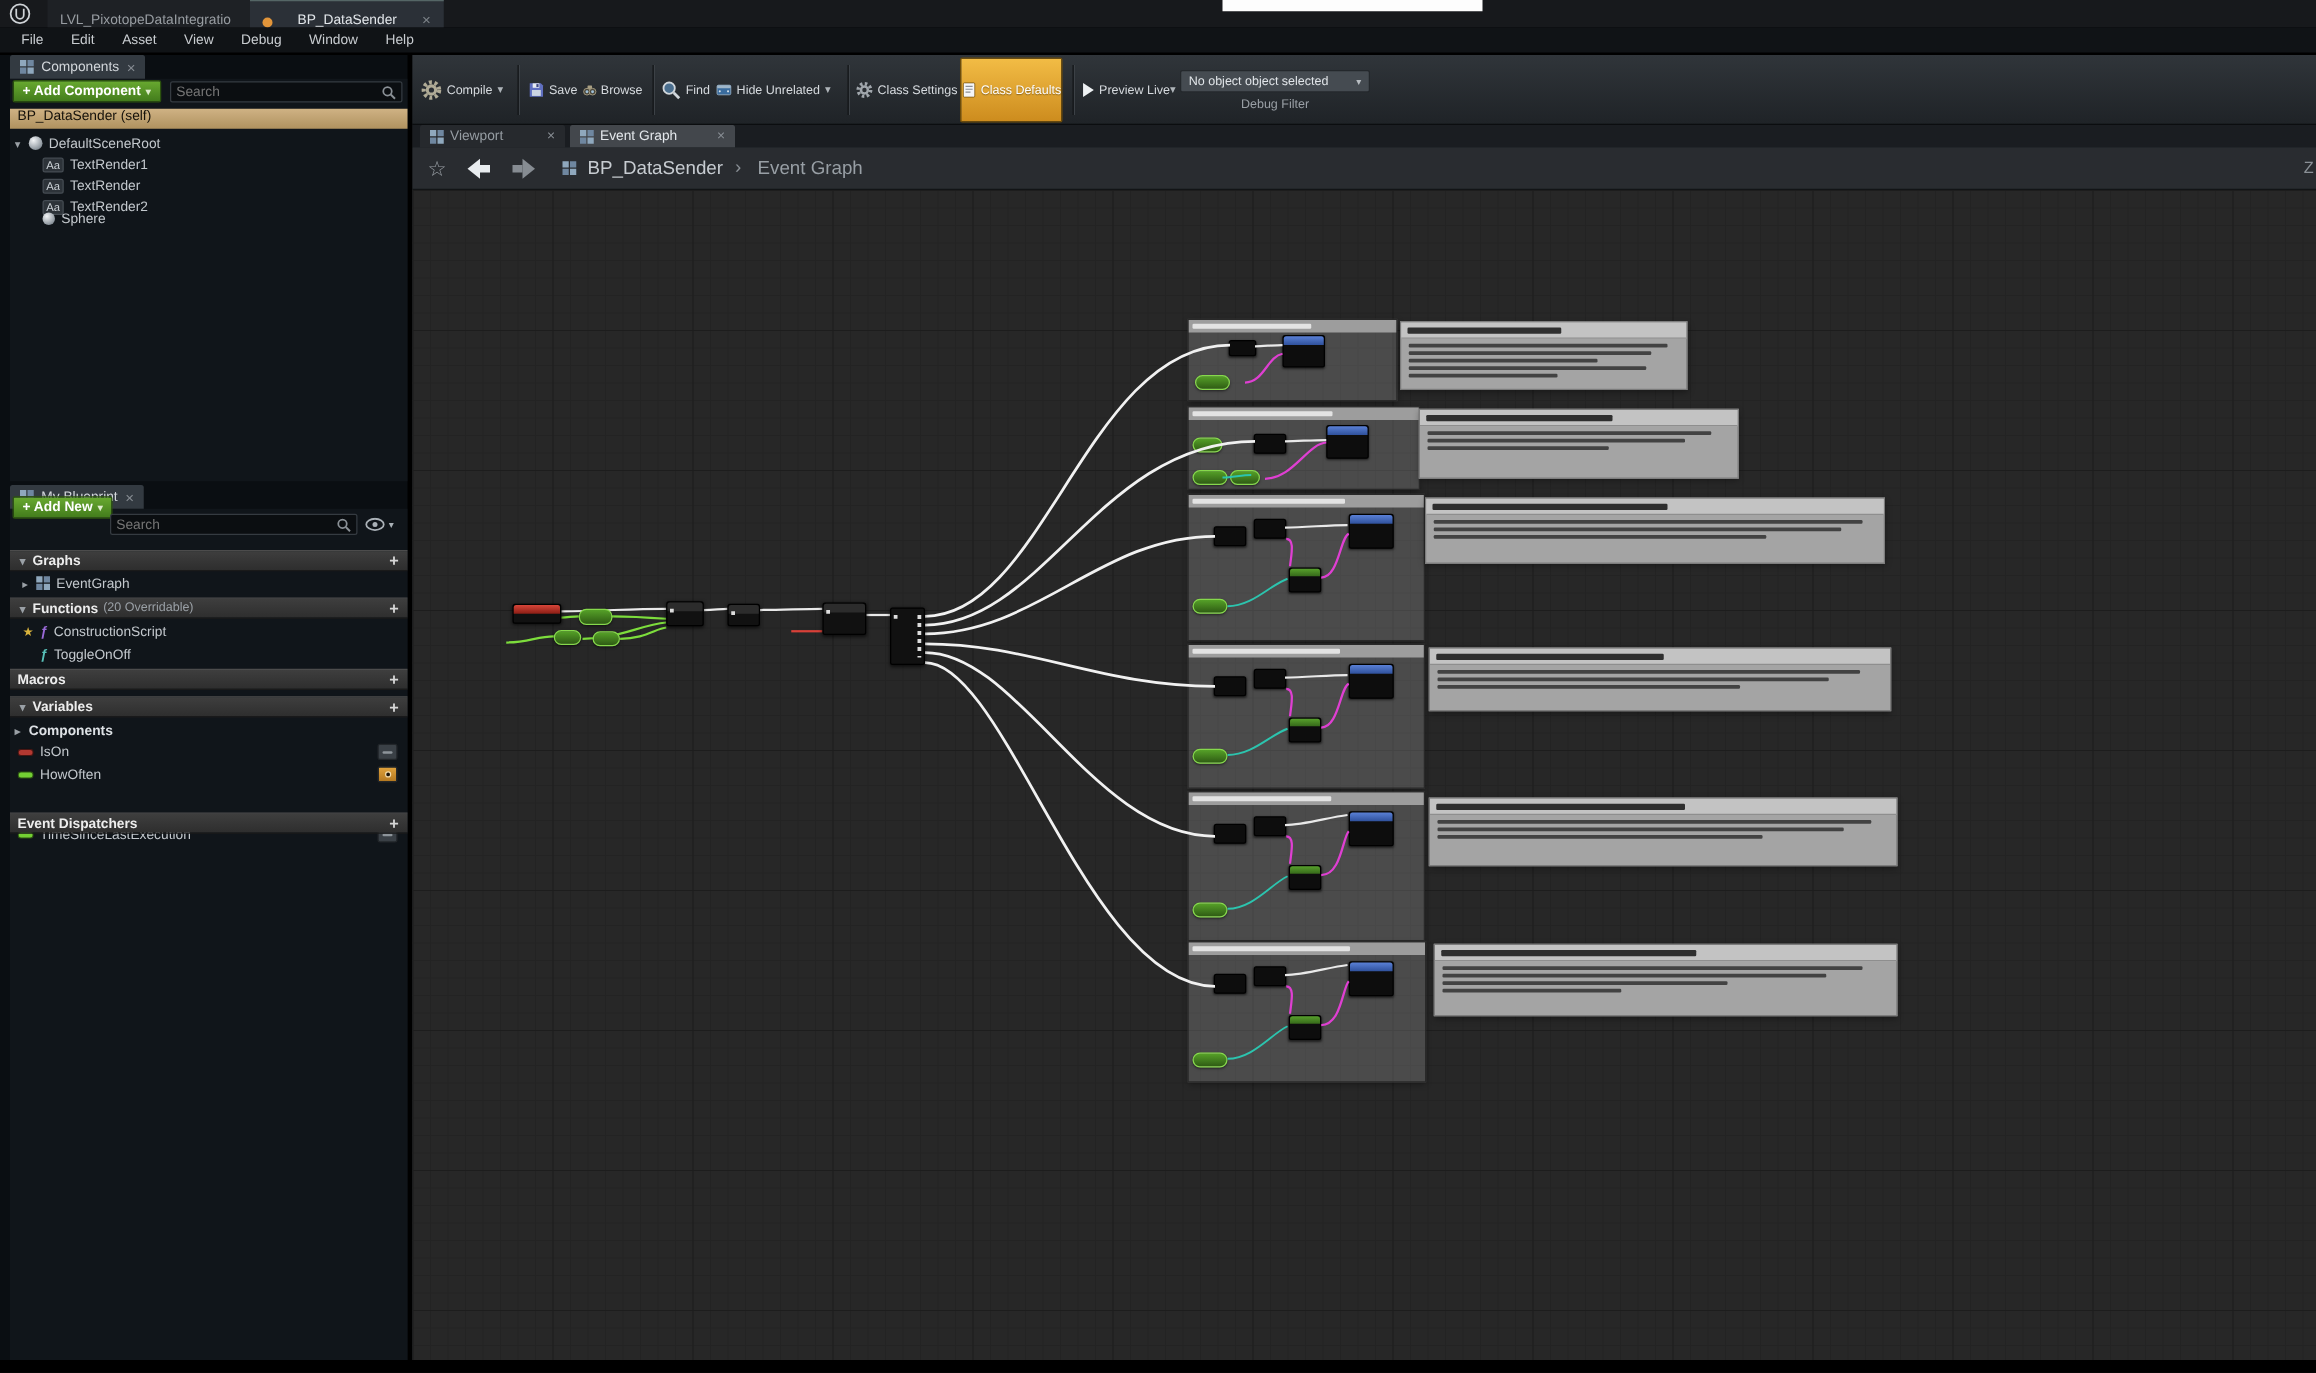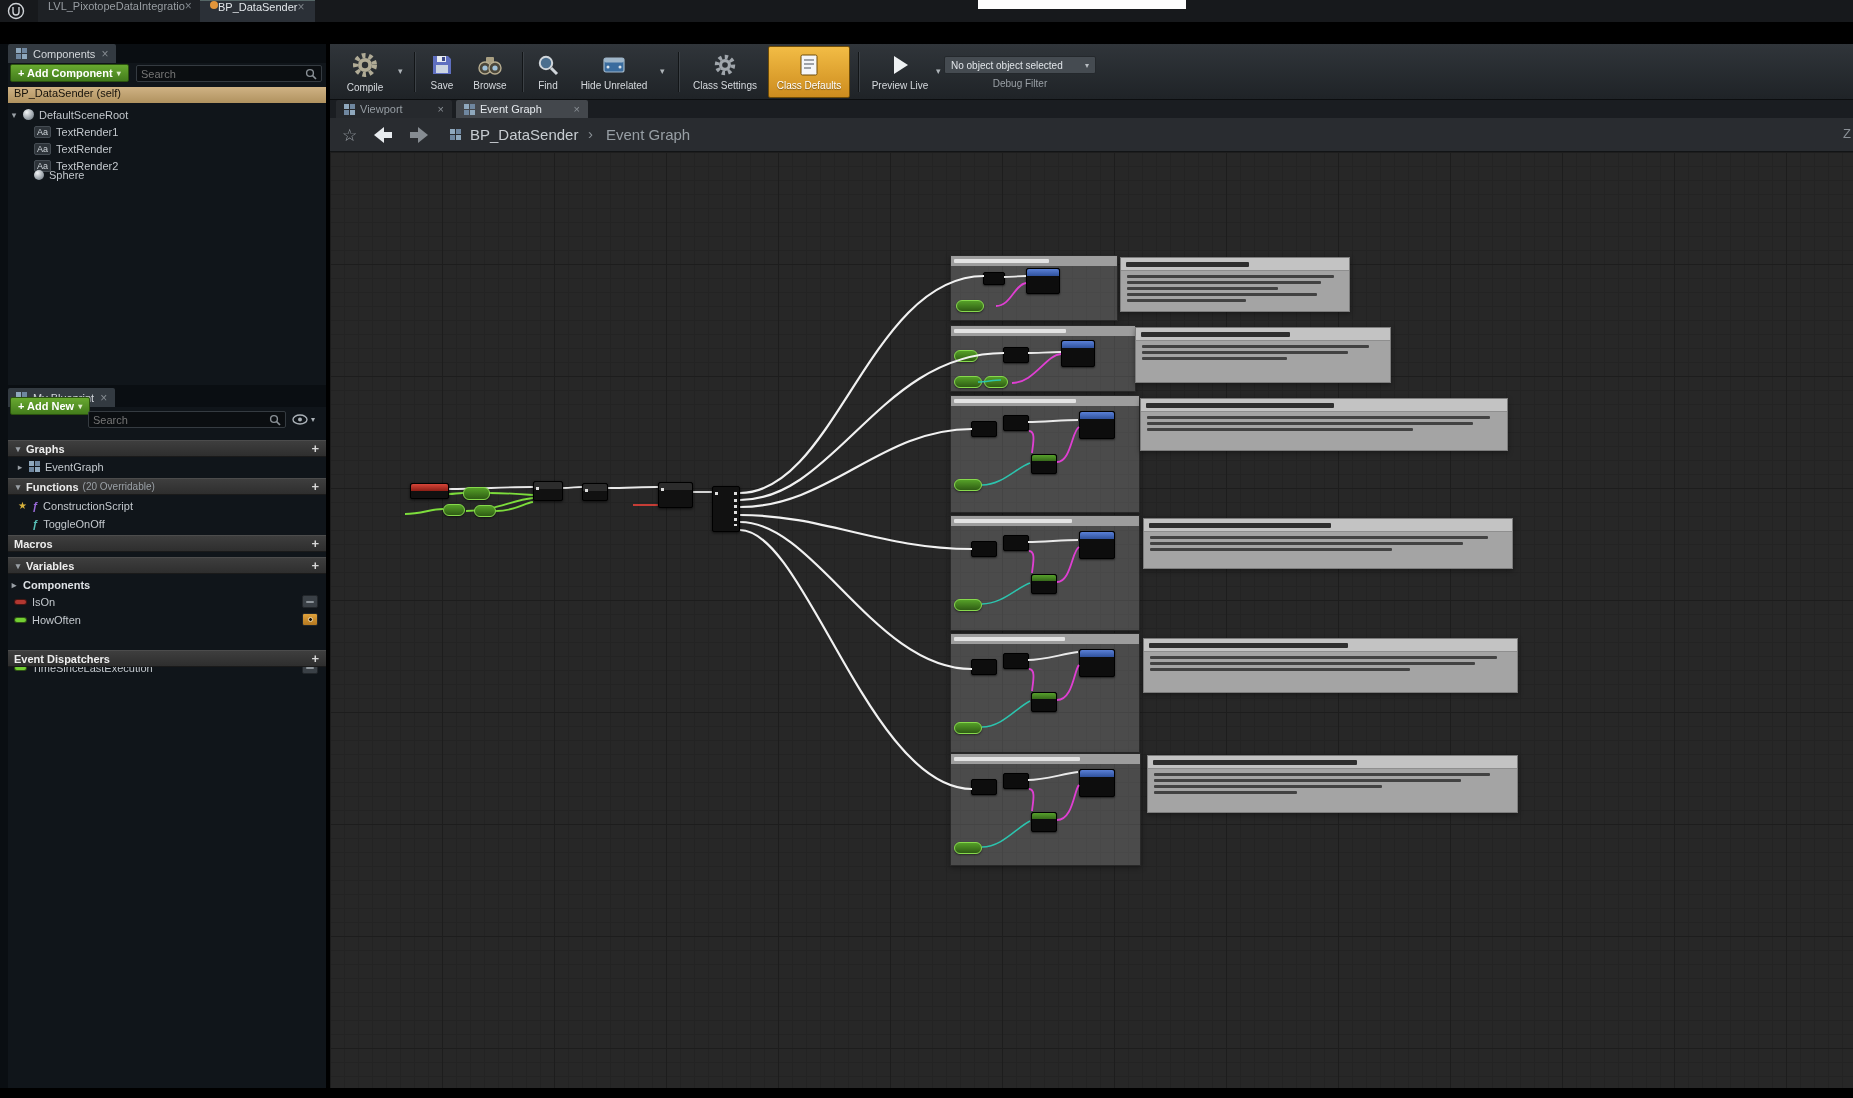--- a/index.html
+++ b/index.html
@@ -4,21 +4,21 @@
 <style>
   *{margin:0;padding:0;box-sizing:border-box}
   html,body{background:#000}
   body{font-family:"Liberation Sans",sans-serif;color:#cfd3d7}
   #root{position:relative;width:1853px;height:1098px;background:#000;overflow:hidden;font-size:11px}
   .abs{position:absolute}
 
   
   #titlebar{position:absolute;left:0;top:0;width:1853px;height:22px;background:#17191c}
   .ue-logo{position:absolute;left:4px;top:2px;width:24px;height:18px;display:flex;align-items:center;justify-content:center}
-  .wtab{position:absolute;top:0;height:22px;display:flex;align-items:flex-start;gap:0;padding:0 10px;font-size:11px;color:#989da2;background:#1e2125}
+  .wtab{position:absolute;top:0;height:22px;display:flex;align-items:flex-end;gap:20px;padding:0 10px;font-size:11px;color:#989da2;background:#1e2125}
   .wtab.active{background:#2b3037;color:#e2e6ea;border-top:1px solid #566}
   .wtab .x{color:#7d8389;font-size:12px;line-height:1}
   .mod-dot{width:8px;height:8px;border-radius:50%;background:#e2953a;display:inline-block}
   .white-artifact{position:absolute;left:978px;top:0;width:208px;height:9px;background:#fdfdfd}
 
   
   #menubar{position:absolute;left:0;top:22px;width:1853px;height:20px;background:#101316;display:flex;align-items:center;padding-left:6px}
   .menu-item{padding:2px 11px;color:#c9cdd1;font-size:11px}
 
   
@@ -42,21 +42,21 @@
   .fglyph{font-size:11px;font-weight:bold;font-style:italic}
   .vpill{width:13px;height:6px;border-radius:3px;border:1px solid rgba(0,0,0,.6)}
   .eyebox{position:absolute;right:8px;width:16px;height:13px;border-radius:2px;background:#3a4046;border:1px solid #22262a;display:flex;align-items:center;justify-content:center}
   .eyebox .dash{width:8px;height:2px;background:#8d949a;border-radius:1px}
   .eyebox.orange{background:linear-gradient(#e0a23c,#b47820)}
   .eyebox.orange .pupil{width:5px;height:5px;border-radius:50%;background:#1c1205;border:1px solid #f2dcae}
 
   
   #main{position:absolute;left:330px;top:44px;width:1523px;height:1044px;background:#1d2125}
   #toolbar{position:absolute;left:0;top:0;width:1523px;height:56px;background:linear-gradient(#30353a,#1f2327);border-bottom:1px solid #0b0d0f}
-  .tbtn{position:absolute;top:2px;height:52px;display:flex;flex-direction:column;align-items:center;justify-content:center;gap:3px;color:#d6dade;font-size:10px}
+  .tbtn{position:absolute;top:2px;height:52px;display:flex;flex-direction:row;align-items:center;justify-content:center;gap:3px;color:#d6dade;font-size:10px}
   .tbtn .lbl{white-space:nowrap}
   .tsep{position:absolute;top:8px;width:1px;height:40px;background:#121517;box-shadow:1px 0 0 #3c4146}
   .tcaret{position:absolute;top:22px;color:#aeb4b9;font-size:9px}
   .tbtn.hl{background:linear-gradient(#f2bc45,#cd8c1e);border:1px solid #6e4c08;border-radius:2px;color:#fff;text-shadow:0 1px 1px rgba(0,0,0,.4)}
   .dbgbox{position:absolute;left:614px;top:12px;width:152px;height:18px;background:#454b51;border:1px solid #24282c;border-radius:2px;display:flex;align-items:center;gap:5px;padding:0 6px;font-size:10px;color:#e1e5e9}
   .dbgbox .caret{margin-left:auto;font-size:8px;color:#b8bdc2}
   .dbglabel{position:absolute;left:614px;top:34px;width:152px;text-align:center;font-size:10px;color:#9aa0a6}
 
   
   #doctabs{position:absolute;left:0;top:56px;width:1523px;height:18px;background:#1a1d21}
@@ -121,20 +121,29 @@
       <span class="x">×</span>
     </div>
     <div class="wtab active" style="left:200px">
       <span class="mod-dot"></span>
       <span>BP_DataSender</span>
       <span class="x">×</span>
     </div>
     <div class="white-artifact"></div>
   </div>
 
+  <div id="menubar">
+    <span class="menu-item">File</span>
+    <span class="menu-item">Edit</span>
+    <span class="menu-item">Asset</span>
+    <span class="menu-item">View</span>
+    <span class="menu-item">Debug</span>
+    <span class="menu-item">Window</span>
+    <span class="menu-item">Help</span>
+  </div>
 
   <div id="sidebar">
 
     <div class="panel-body" style="top:19px;height:322px"></div>
     <div class="panel-tab" style="left:8px;top:0">
       <span class="gridicon">
           <i></i>
           <i></i>
           <i></i>
           <i></i>

